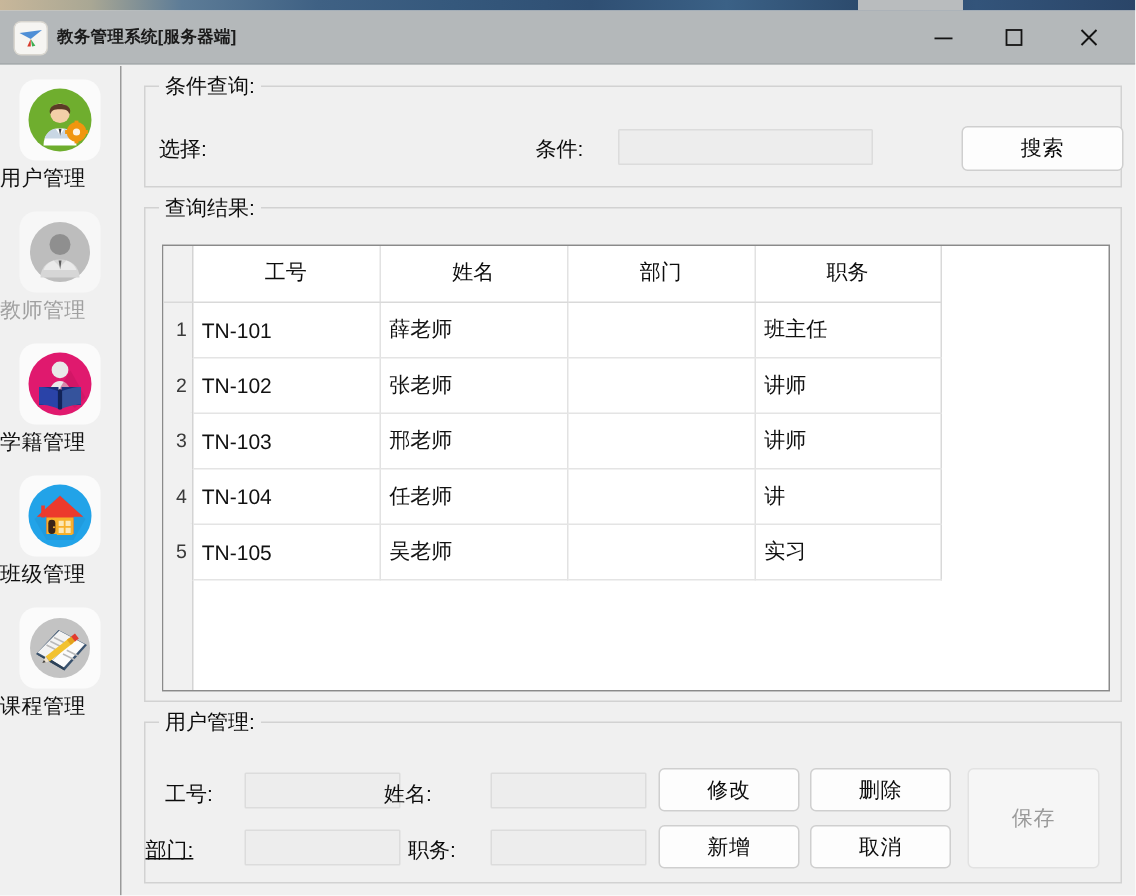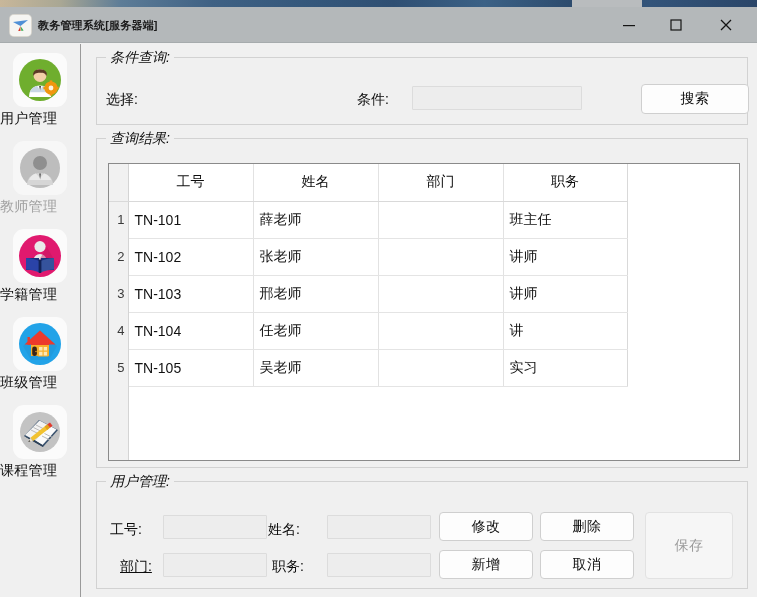--- a/index.html
+++ b/index.html
@@ -122,21 +122,20 @@
   }
   .group-title {
     position: absolute;
     top: -10px; left: 9px;
     background: #f0f0f0;
     padding: 0 4px;
     font-size: 14px;
     color: #0c0c0c;
     line-height: 18px;
     white-space: nowrap;
-    font-style: italic;
   }
 
   
   #gb-query { left: 96px; top: 57px; width: 652px; height: 68px; }
 
   .lbl {
     position: absolute;
     font-size: 14px;
     color: #0c0c0c;
     line-height: 18px;
@@ -472,24 +471,24 @@
     </table>
   </div>
 
   <div class="groupbox" id="gb-ops">
     <div class="group-title">用户管理:</div>
   </div>
 
   <div class="lbl" style="left:110px; top:520px;">工号:</div>
   <input class="textbox" style="left: 163px; top: 515px; width: 104px; height: 24px; padding-left: 5px; font-size: 13px;">
 
-  <div class="lbl" style="left:268px; top:520px;">姓名:</div>
+  <div class="lbl" style="left:256px; top:520px;">姓名:</div>
   <input class="textbox" style="left: 327px; top: 515px; width: 104px; height: 24px; padding-left: 5px; font-size: 13px;">
 
-  <div class="lbl" style="left:120px; top:557px;text-decoration:underline;">部门:</div>
+  <div class="lbl" style="left:97px; top:557px;text-decoration:underline;">部门:</div>
   <input class="textbox" style="left: 163px; top: 553px; width: 104px; height: 24px; padding-left: 5px; font-size: 13px;">
 
   <div class="lbl" style="left:272px; top:557px;">职务:</div>
   <input class="textbox" style="left: 327px; top: 553px; width: 104px; height: 24px; padding-left: 5px; font-size: 13px;">
 
   <div class="btn" style="left:439px; top:512px; width:94px; height:29px;">
     <span>修改</span>
   </div>
   <div class="btn" style="left:540px; top:512px; width:94px; height:29px;">
     <span>删除</span>

